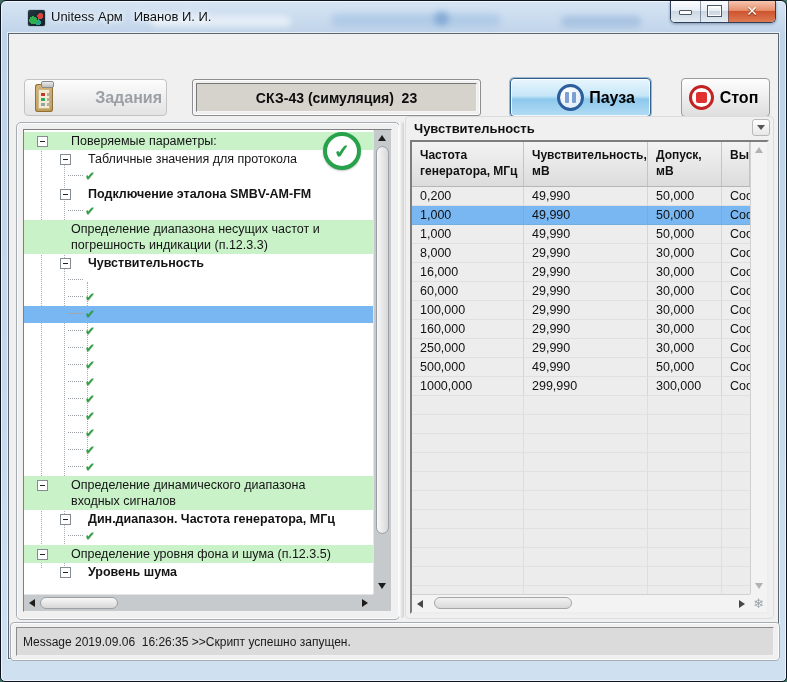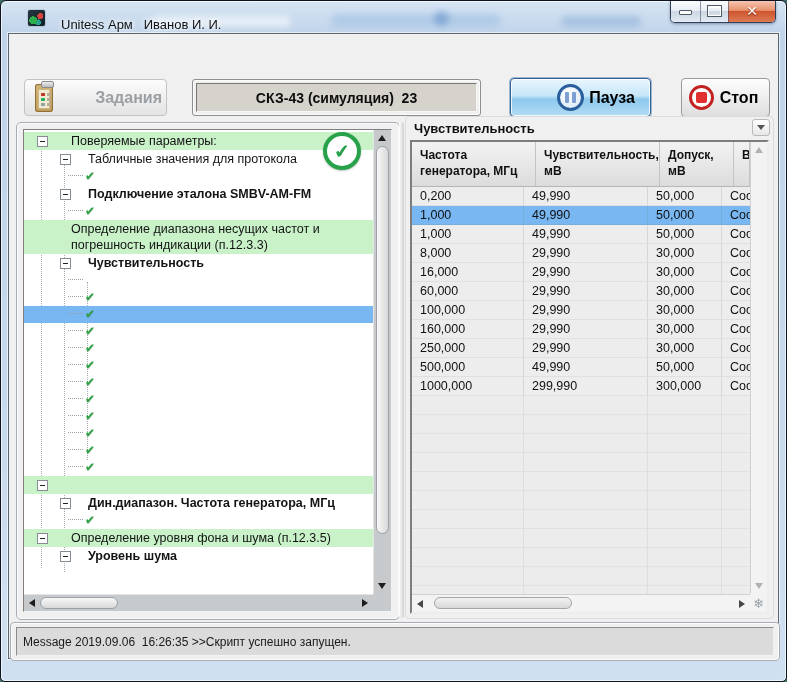--- a/index.html
+++ b/index.html
@@ -14,22 +14,22 @@
   .b1{left:150px;top:15px;width:140px;height:11px;background:rgba(255,255,255,.55);}
   .b2{left:330px;top:13px;width:170px;height:13px;background:rgba(165,195,228,.65);}
   .b3{left:560px;top:15px;width:80px;height:11px;background:rgba(140,175,215,.55);}
   .b4{left:433px;top:10px;width:15px;height:15px;border-radius:50%;background:rgba(90,140,200,.5);}
   .app-icon{position:absolute;left:27px;top:9px;width:17px;height:16px;border-radius:2px;
     background:radial-gradient(circle at 30% 65%,#2fae4e 0 4px,transparent 4px),
       radial-gradient(circle at 72% 38%,#d8433a 0 3px,transparent 3px),
       radial-gradient(circle at 60% 78%,#27a18f 0 3px,transparent 3px),
       linear-gradient(135deg,#25363f,#122028);
     box-shadow:0 0 1px #000;}
-  .title{position:absolute;left:60px;top:8px;font-size:13px;color:#0f1316;white-space:pre;
-    text-shadow:0 0 5px #fff,0 0 9px #fff;margin-top:8px;}
+  .title{position:absolute;left:50px;top:8px;font-size:13px;color:#0f1316;white-space:pre;
+    text-shadow:0 0 5px #fff,0 0 9px #fff;}
   .caption{position:absolute;top:0;right:10px;height:21px;display:flex;border:1px solid #30405a;border-top:none;
     border-radius:0 0 5px 5px;overflow:hidden;box-shadow:0 1px 3px rgba(20,40,70,.4),inset 0 0 0 1px rgba(255,255,255,.5);}
   .cap{display:flex;align-items:flex-start;justify-content:center;box-sizing:border-box;}
   .cap.min,.cap.max{background:linear-gradient(#fcfdfe,#e9eff5 45%,#ccd7e3 50%,#e3ebf3);}
   .cap.min{width:29px;}
   .cap.max{width:28px;border-left:1px solid rgba(40,60,90,.5);}
   .cap.close{width:47px;border-left:1px solid rgba(40,60,90,.5);
     background:linear-gradient(#f7c5b1,#e6906c 45%,#ce5530 50%,#dd7a52);}
   .g-min{width:11px;height:3px;background:#fdfdfd;border:1px solid #4d5a66;border-radius:1px;margin-top:9px;}
   .g-max{width:11px;height:8px;border:1px solid #fdfdfd;box-shadow:0 0 0 1px #4d5a66,inset 0 1px 0 #fdfdfd;margin-top:5px;}
@@ -112,21 +112,21 @@
   .splitter{position:absolute;left:390px;top:88px;width:5px;height:496px;background:linear-gradient(90deg,#fdfdfd,#d0d0d0);border-radius:2px;}
   
   .right-panel{position:absolute;left:396px;top:82px;width:369px;height:503px;background:#f0f0f0;border:1px solid #dcdcdc;border-radius:4px;box-sizing:border-box;}
   .rp-title{position:absolute;left:8px;top:4px;font-size:13px;font-weight:bold;color:#101010;}
   .rp-dd{position:absolute;right:3px;top:2px;width:18px;height:17px;border:1px solid #b9b9b9;border-radius:3px;
     background:linear-gradient(#ffffff,#e7e7e7);display:flex;align-items:center;justify-content:center;box-sizing:border-box;}
   .dd-arrow{width:0;height:0;border-left:4px solid transparent;border-right:4px solid transparent;border-top:5px solid #555;}
   .table-frame{position:absolute;left:4px;top:23px;right:4px;bottom:4px;border:2px solid;border-color:#7d7d7d #ededed #ededed #7d7d7d;background:#e9e9e9;}
   .thead{position:absolute;left:0;top:0;right:17px;height:44px;background:linear-gradient(#f3f3f3,#dcdcdc);border-bottom:1px solid #b6b6b6;display:flex;overflow:hidden;}
   .th{box-sizing:border-box;padding:5px 2px 0 8px;font-size:12px;font-weight:bold;line-height:16px;color:#111;border-right:1px solid #c4c4c4;overflow:hidden;}
-  .thead .th:nth-of-type(1){width:124px;}
+  .thead .th:nth-of-type(1){width:112px;}
   .thead .th:nth-of-type(2){width:124px;}
   .thead .th:nth-of-type(3){width:74px;}
   .thead .th:nth-of-type(4){flex:1;}
   .tbody{position:absolute;left:0;top:45px;right:10px;height:209px;overflow:hidden;}
   .tr{display:flex;height:19px;background:#ededed;}
   .td{box-sizing:border-box;padding:0 2px 0 8px;font-size:12.5px;line-height:18px;color:#111;
     border-right:1px solid #d6d6d6;border-bottom:1px solid #e0e0e0;overflow:hidden;white-space:nowrap;}
   .tr .td:nth-child(1){width:112px;}
   .tr .td:nth-child(2){width:124px;}
   .tr .td:nth-child(3){width:74px;}
@@ -324,20 +324,21 @@
 
             <div class="t-row lvl2 ck">
               
               <span class="check"></span>
               <span class="t-label"></span>
             </div>
 
             <div class="t-row lvl0 green">
               <span class="expbox show"></span>
               
+              <span class="t-label">Определение динамического диапазона входных сигналов</span>
             </div>
 
             <div class="t-row lvl1 bold">
               <span class="expbox show"></span>
               
               <span class="t-label">Дин.диапазон. Частота генератора, МГц</span>
             </div>
 
             <div class="t-row lvl2 ck">
               

